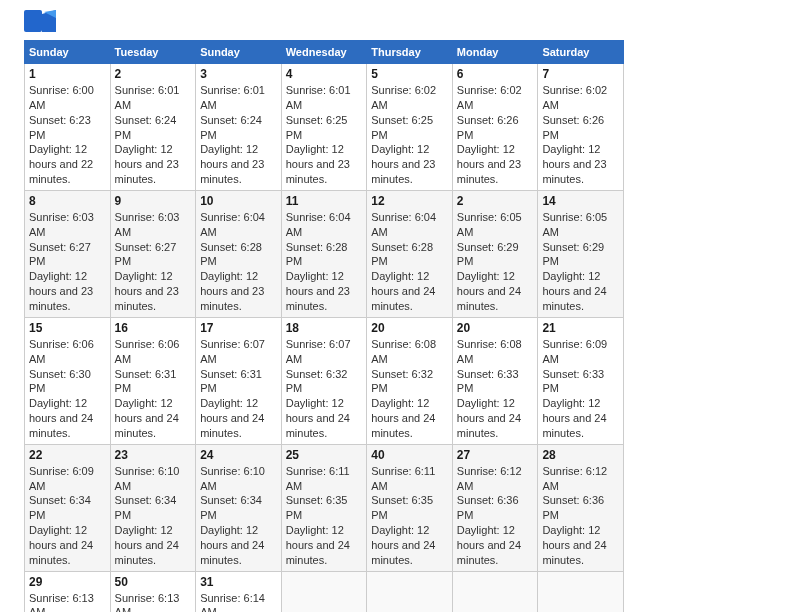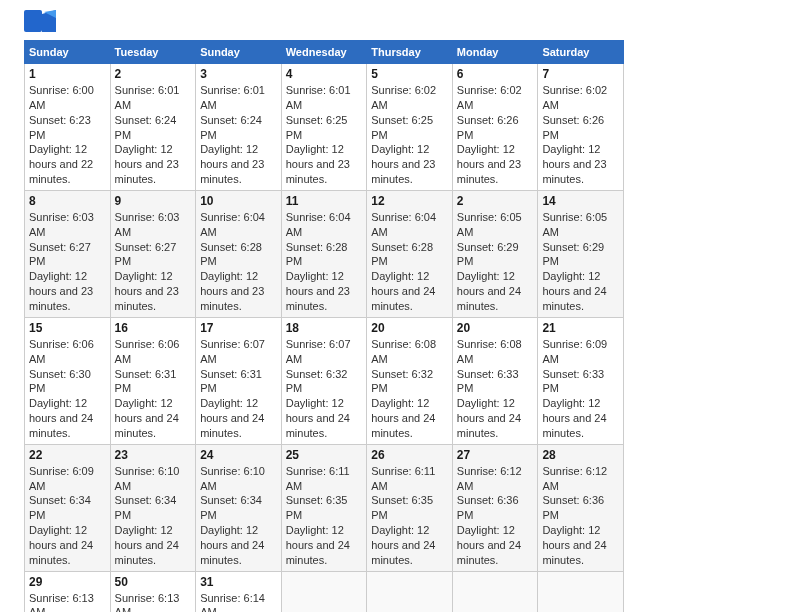--- a/index.html
+++ b/index.html
@@ -223,21 +223,21 @@
           </td>
           <td>
             <span class="day-number">24</span>
             <div class="day-info">Sunrise: 6:10 AM<br>Sunset: 6:34 PM<br>Daylight: 12 hours and 24 minutes.</div>
           </td>
           <td>
             <span class="day-number">25</span>
             <div class="day-info">Sunrise: 6:11 AM<br>Sunset: 6:35 PM<br>Daylight: 12 hours and 24 minutes.</div>
           </td>
           <td>
-            <span class="day-number">26</span>
+            <span class="day-number">40</span>
             <div class="day-info">Sunrise: 6:11 AM<br>Sunset: 6:35 PM<br>Daylight: 12 hours and 24 minutes.</div>
           </td>
           <td>
             <span class="day-number">27</span>
             <div class="day-info">Sunrise: 6:12 AM<br>Sunset: 6:36 PM<br>Daylight: 12 hours and 24 minutes.</div>
           </td>
           <td>
             <span class="day-number">28</span>
             <div class="day-info">Sunrise: 6:12 AM<br>Sunset: 6:36 PM<br>Daylight: 12 hours and 24 minutes.</div>
           </td>

